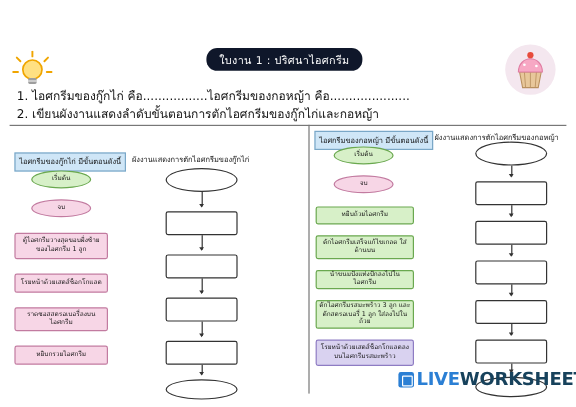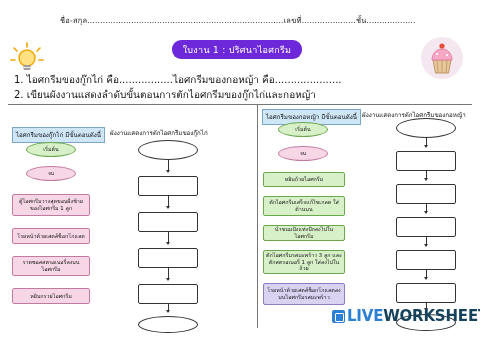--- a/index.html
+++ b/index.html
@@ -14,21 +14,21 @@
 
   
   .nameline{
     position:absolute;left:60px;top:14px;width:400px;
     font-size:7.5px;color:#222;white-space:nowrap;letter-spacing:.2px;
   }
 
   
   .banner{
     position:absolute;left:172px;top:40px;width:130px;height:19px;
-    background:#6d28d9;border-radius:9px;
+    background:#0f172a;border-radius:9px;
     display:flex;align-items:center;justify-content:center;
     color:#fff;font-size:9px;letter-spacing:.3px;
   }
 
   
   .bulb{position:absolute;left:10px;top:42px;width:34px;height:34px;}
   
   .cupcake{position:absolute;left:420px;top:36px;width:44px;height:44px;}
 
   
@@ -76,21 +76,20 @@
   .lw-mark:after{content:"";position:absolute;left:3px;top:3px;width:7px;height:7px;border:1.6px solid #fff;border-radius:1px;}
   .lw-text{font-size:15px;font-weight:bold;letter-spacing:-.2px;}
   .lw-live{color:#2b7fd4;}
   .lw-work{color:#17425c;}
 </style>
 </head>
 <body>
 
 <div class="sheet">
 
-  <div class="nameline">ชื่อ-สกุล............................................................................เลขที่.....................ชั้น...................</div>
 
   <div class="bulb">
     <svg viewBox="0 0 34 34" width="34" height="34">
       <g stroke="#f0a500" stroke-width="1.6" stroke-linecap="round">
         <line x1="17" y1="1" x2="17" y2="5"></line>
         <line x1="4" y1="6" x2="7" y2="9"></line>
         <line x1="30" y1="6" x2="27" y2="9"></line>
         <line x1="1" y1="18" x2="5" y2="18"></line>
         <line x1="33" y1="18" x2="29" y2="18"></line>
       </g>

